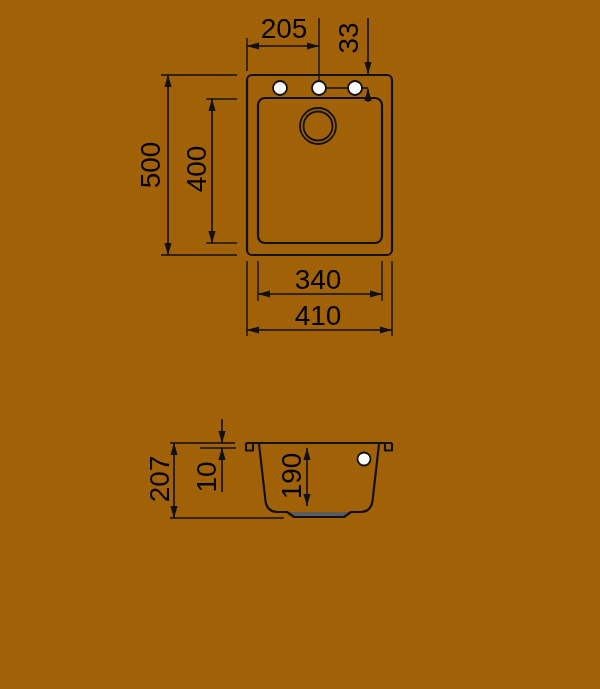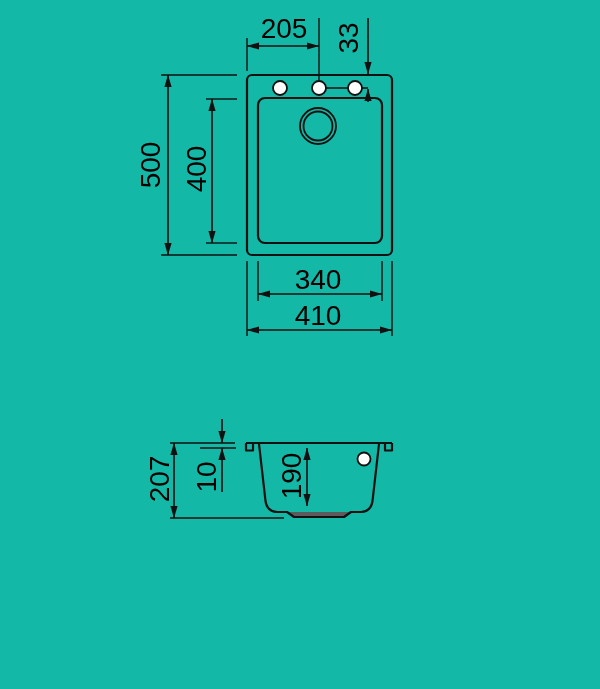--- a/index.html
+++ b/index.html
@@ -4,21 +4,21 @@
 <style>
   html, body {
     margin: 0;
     padding: 0;
     background: #ffffff;
   }
   .canvas {
     position: relative;
     width: 600px;
     height: 689px;
-    background: #14b8a6;
+    background: #a16207;
     font-family: "Liberation Sans", sans-serif;
   }
   svg { display: block; }
   .outline  { fill: none; stroke: #111111; stroke-width: 2.2; stroke-linejoin: round; }
   .outline-thin { fill: none; stroke: #111111; stroke-width: 1.8; }
   .hole { fill: #ffffff; stroke: #111111; stroke-width: 1.8; }
   .dimline { fill: none; stroke: #111111; stroke-width: 1.6; }
   .extline { fill: none; stroke: #111111; stroke-width: 1.4; }
   .dimtext {
     fill: #000000;

